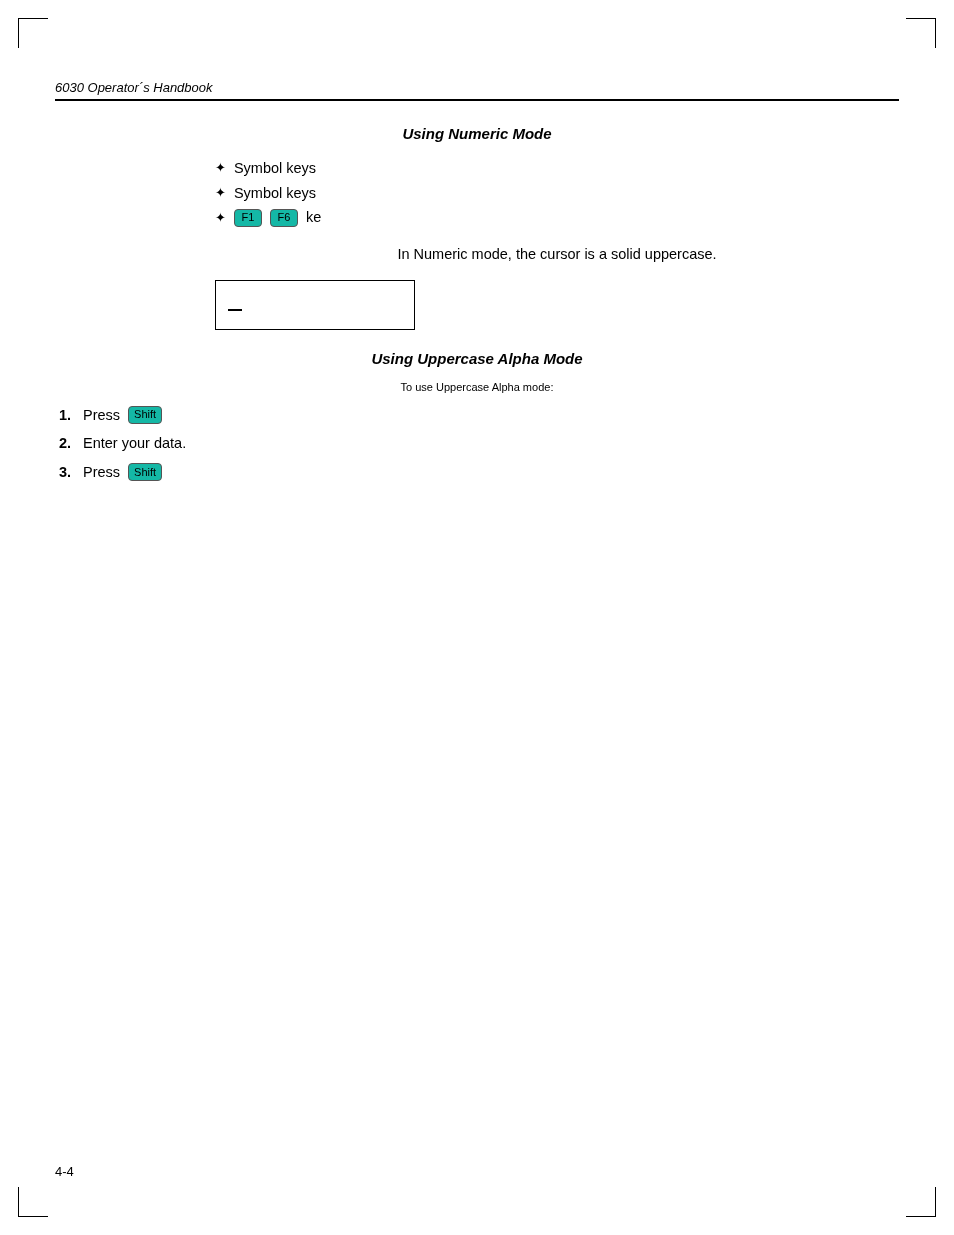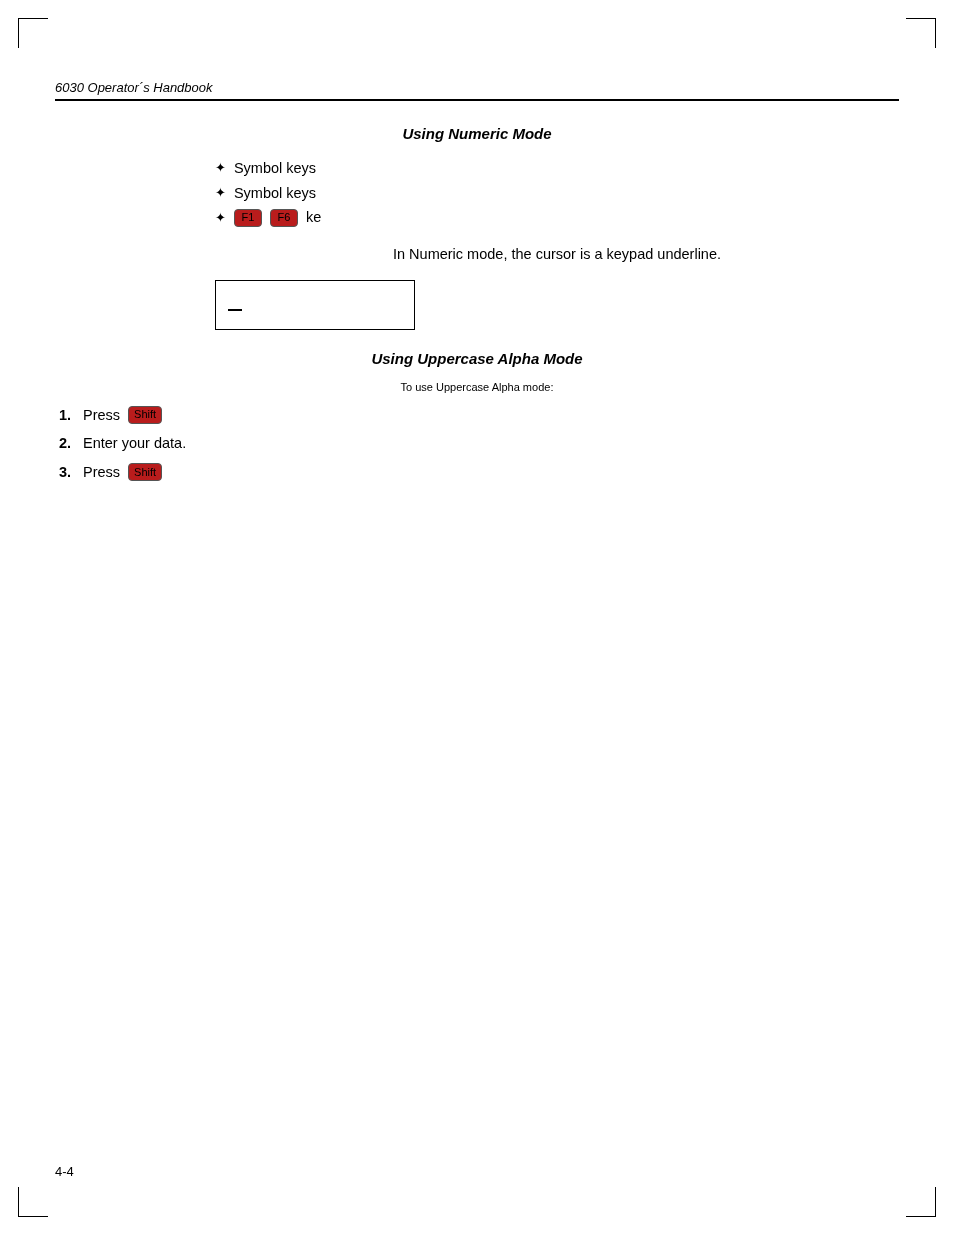--- a/index.html
+++ b/index.html
@@ -132,21 +132,21 @@
     
     .key-badge {
       display: inline-flex;
       align-items: center;
       justify-content: center;
       border: 1.5px solid #555;
       border-radius: 4px;
       padding: 0px 5px;
       font-size: 11px;
       font-style: normal;
-      background: #b91c1c;
+      background: #14b8a6;
       min-width: 28px;
       height: 18px;
       line-height: 1;
     }
 
     
     .cursor-box {
       border: 1.5px solid #000;
       width: 200px;
       height: 50px;
@@ -259,21 +259,21 @@
               <span>Symbol keys</span>
             </li>
             <li>
               <span class="bullet-diamond">✦</span>
               <span class="key-badge">F1</span>
               <span class="key-badge">F6</span>
               <span> ke</span>
             </li>
           </ul>
 
-          <p class="paragraph">In Numeric mode, the cursor is a keypad underline.</p>
+          <p class="paragraph">In Numeric mode, the cursor is a solid uppercase.</p>
 
           <div class="cursor-box">
             <span class="cursor-underline"></span>
           </div>
         </div>
       </div>
 
       <div class="section">
         <div class="section-heading">Using Uppercase Alpha Mode</div>
 

